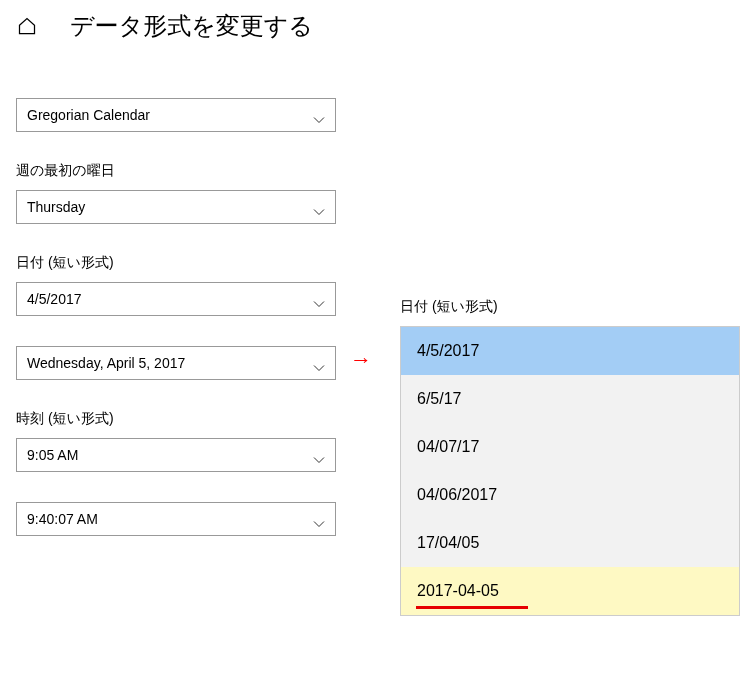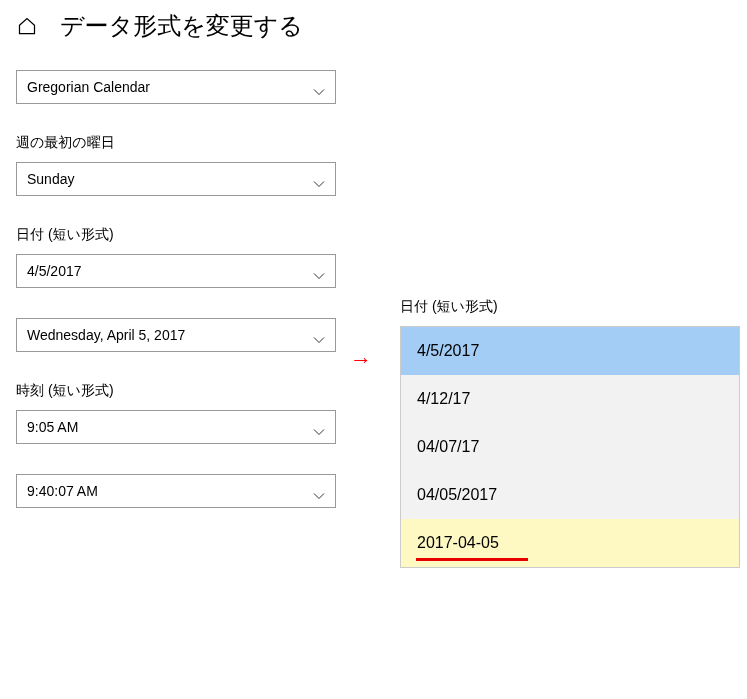--- a/index.html
+++ b/index.html
@@ -12,22 +12,22 @@
       background: #ffffff;
       color: #000000;
       padding: 10px 16px;
       width: 747px;
       height: 699px;
       position: relative;
     }
     .header {
       display: flex;
       align-items: center;
-      gap: 22px;
-      margin-bottom: 28px;
+      gap: 32px;
+      margin-bottom: 56px;
     }
     .home-icon {
       width: 22px;
       height: 22px;
       display: inline-flex;
       align-items: center;
       justify-content: center;
     }
     .page-title {
       font-size: 24px;
@@ -127,21 +127,21 @@
       <svg viewBox="0 0 12 8" width="12" height="8" fill="none" stroke="#333" stroke-width="1">
         <path d="M1 1.5 L6 6.5 L11 1.5"></path>
       </svg>
     </span>
   </div>
 </div>
 
 <div class="field-group">
   <span class="field-label">週の最初の曜日</span>
   <div class="select-box">
-    <span class="select-value">Sunday</span>
+    <span class="select-value">Thursday</span>
     <span class="chevron-down">
       <svg viewBox="0 0 12 8" width="12" height="8" fill="none" stroke="#333" stroke-width="1">
         <path d="M1 1.5 L6 6.5 L11 1.5"></path>
       </svg>
     </span>
   </div>
 </div>
 
 <div class="field-group">
   <span class="field-label">日付 (短い形式)</span>
@@ -191,26 +191,29 @@
 
 <span class="arrow">→</span>
 
 <div class="dropdown-panel">
   <span class="dropdown-label">日付 (短い形式)</span>
   <div class="dropdown-list">
     <div class="dropdown-item selected">
       <span>4/5/2017</span>
     </div>
     <div class="dropdown-item">
-      <span>4/12/17</span>
+      <span>6/5/17</span>
     </div>
     <div class="dropdown-item">
       <span>04/07/17</span>
     </div>
     <div class="dropdown-item">
-      <span>04/05/2017</span>
+      <span>04/06/2017</span>
+    </div>
+    <div class="dropdown-item">
+      <span>17/04/05</span>
     </div>
     <div class="dropdown-item hover">
       <span>2017-04-05</span>
       <span class="underline"></span>
     </div>
   </div>
 </div>
 
 </body></html>

